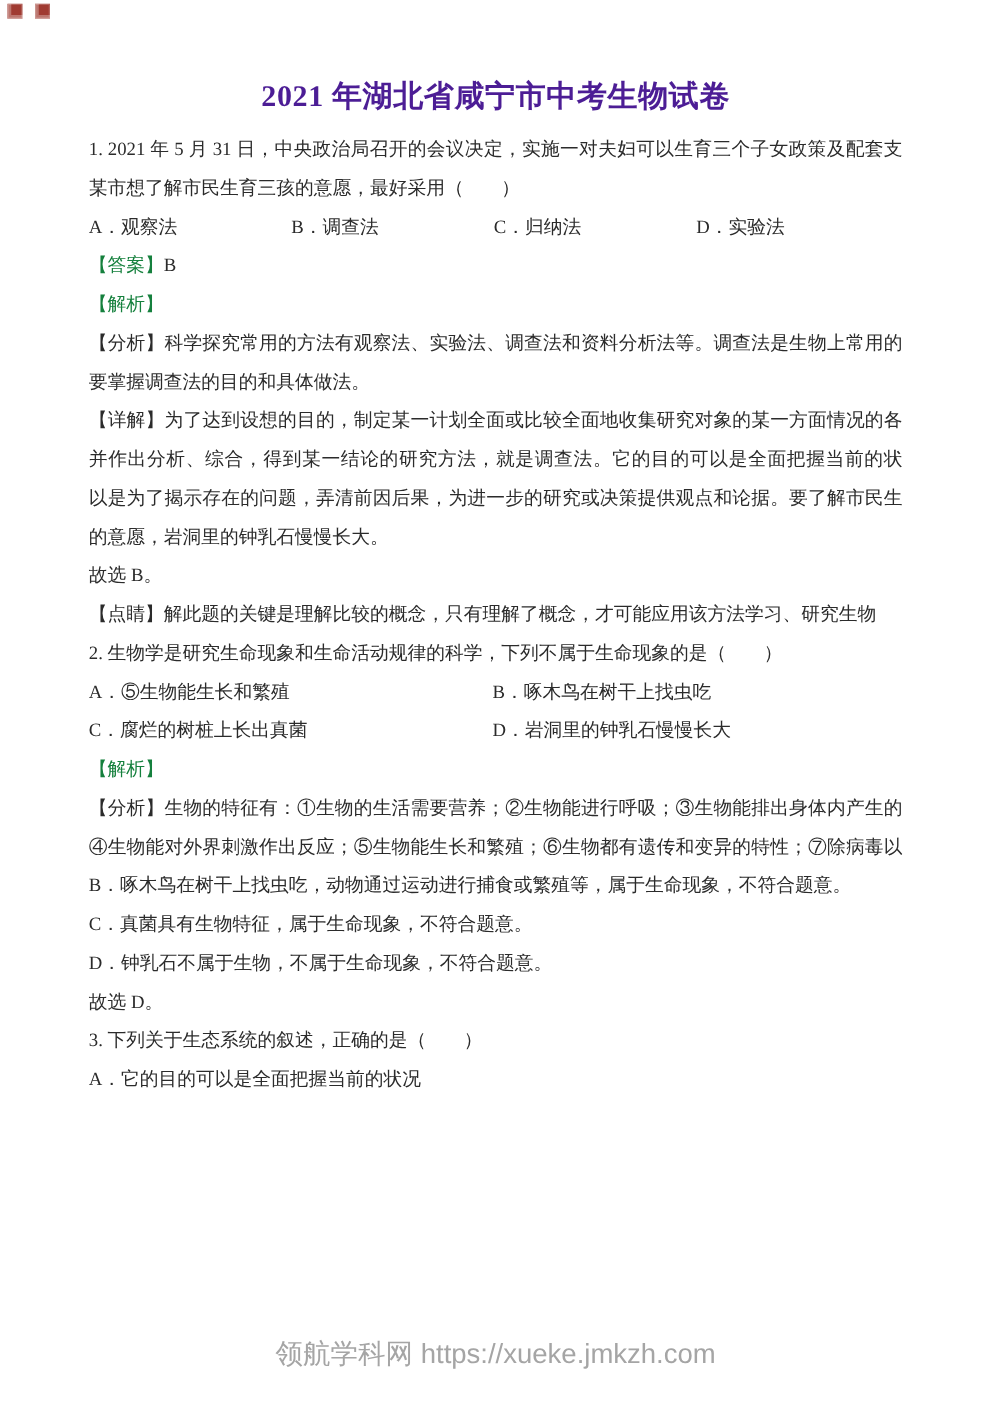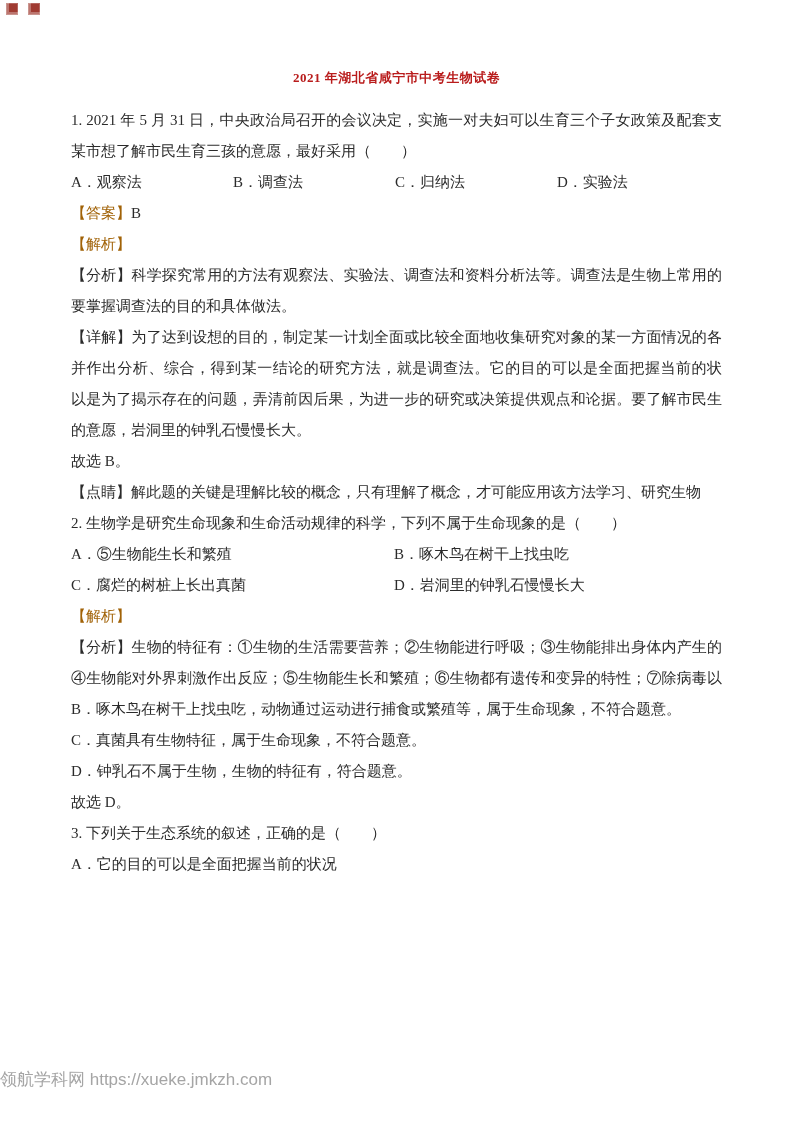--- a/index.html
+++ b/index.html
@@ -12,39 +12,40 @@
     color:#2b2b2b;
   }
   .stamps{position:absolute;top:3px;left:6px;display:flex;gap:10px;}
   .stamp{
     width:12px;height:12px;
     background:#a03b32;
     box-shadow:inset 0 0 0 1px rgba(255,255,255,.22), inset 3px -3px 0 rgba(255,255,255,.30);
   }
   .content{position:absolute;top:66px;left:71px;width:651px;}
   .title{
-    font-size:13px;font-weight:700;line-height:24px;
-    text-align:center;color:#b91c1c;letter-spacing:.5px;
+    font-size:24px;font-weight:700;line-height:24px;
+    text-align:center;color:#4c1d95;letter-spacing:.5px;
   }
   .body{margin-top:15px;}
   .ln{
     height:31px;line-height:31px;
     font-size:15px;
     overflow:hidden;
   }
   .just{text-align:justify;text-align-last:justify;}
   .row{display:flex;}
   .c162{width:162px;}
   .c323{width:323px;}
   .grow{flex:1;}
-  .lbl{color:#a16207;}
+  .lbl{color:#15803d;}
   .watermark{
     position:absolute;top:1068px;left:0;width:793px;
+    text-align:center;
     font-family:"Liberation Sans","DejaVu Sans",sans-serif;
-    font-size:17px;color:#a5a5a5;
+    font-size:22px;color:#a5a5a5;
   }
 </style>
 </head>
 <body>
 
 <div class="page">
 
   <div class="stamps">
     <div class="stamp"></div>
     <div class="stamp"></div>
@@ -96,21 +97,21 @@
 
       <div class="ln">
         <span class="lbl">【解析】</span>
       </div>
 
       <div class="ln just">【分析】生物的特征有：①生物的生活需要营养；②生物能进行呼吸；③生物能排出身体内产生的废物；</div>
       <div class="ln just">④生物能对外界刺激作出反应；⑤生物能生长和繁殖；⑥生物都有遗传和变异的特性；⑦除病毒以外，生</div>
 
       <div class="ln">B．啄木鸟在树干上找虫吃，动物通过运动进行捕食或繁殖等，属于生命现象，不符合题意。</div>
       <div class="ln">C．真菌具有生物特征，属于生命现象，不符合题意。</div>
-      <div class="ln">D．钟乳石不属于生物，生物的特征有，符合题意。</div>
+      <div class="ln">D．钟乳石不属于生物，不属于生命现象，不符合题意。</div>
 
       <div class="ln">故选 D。</div>
 
       <div class="ln">3. 下列关于生态系统的叙述，正确的是（　　）</div>
       <div class="ln">A．它的目的可以是全面把握当前的状况</div>
 
     </div>
   </div>
 
   <div class="watermark">领航学科网 https://xueke.jmkzh.com</div>

